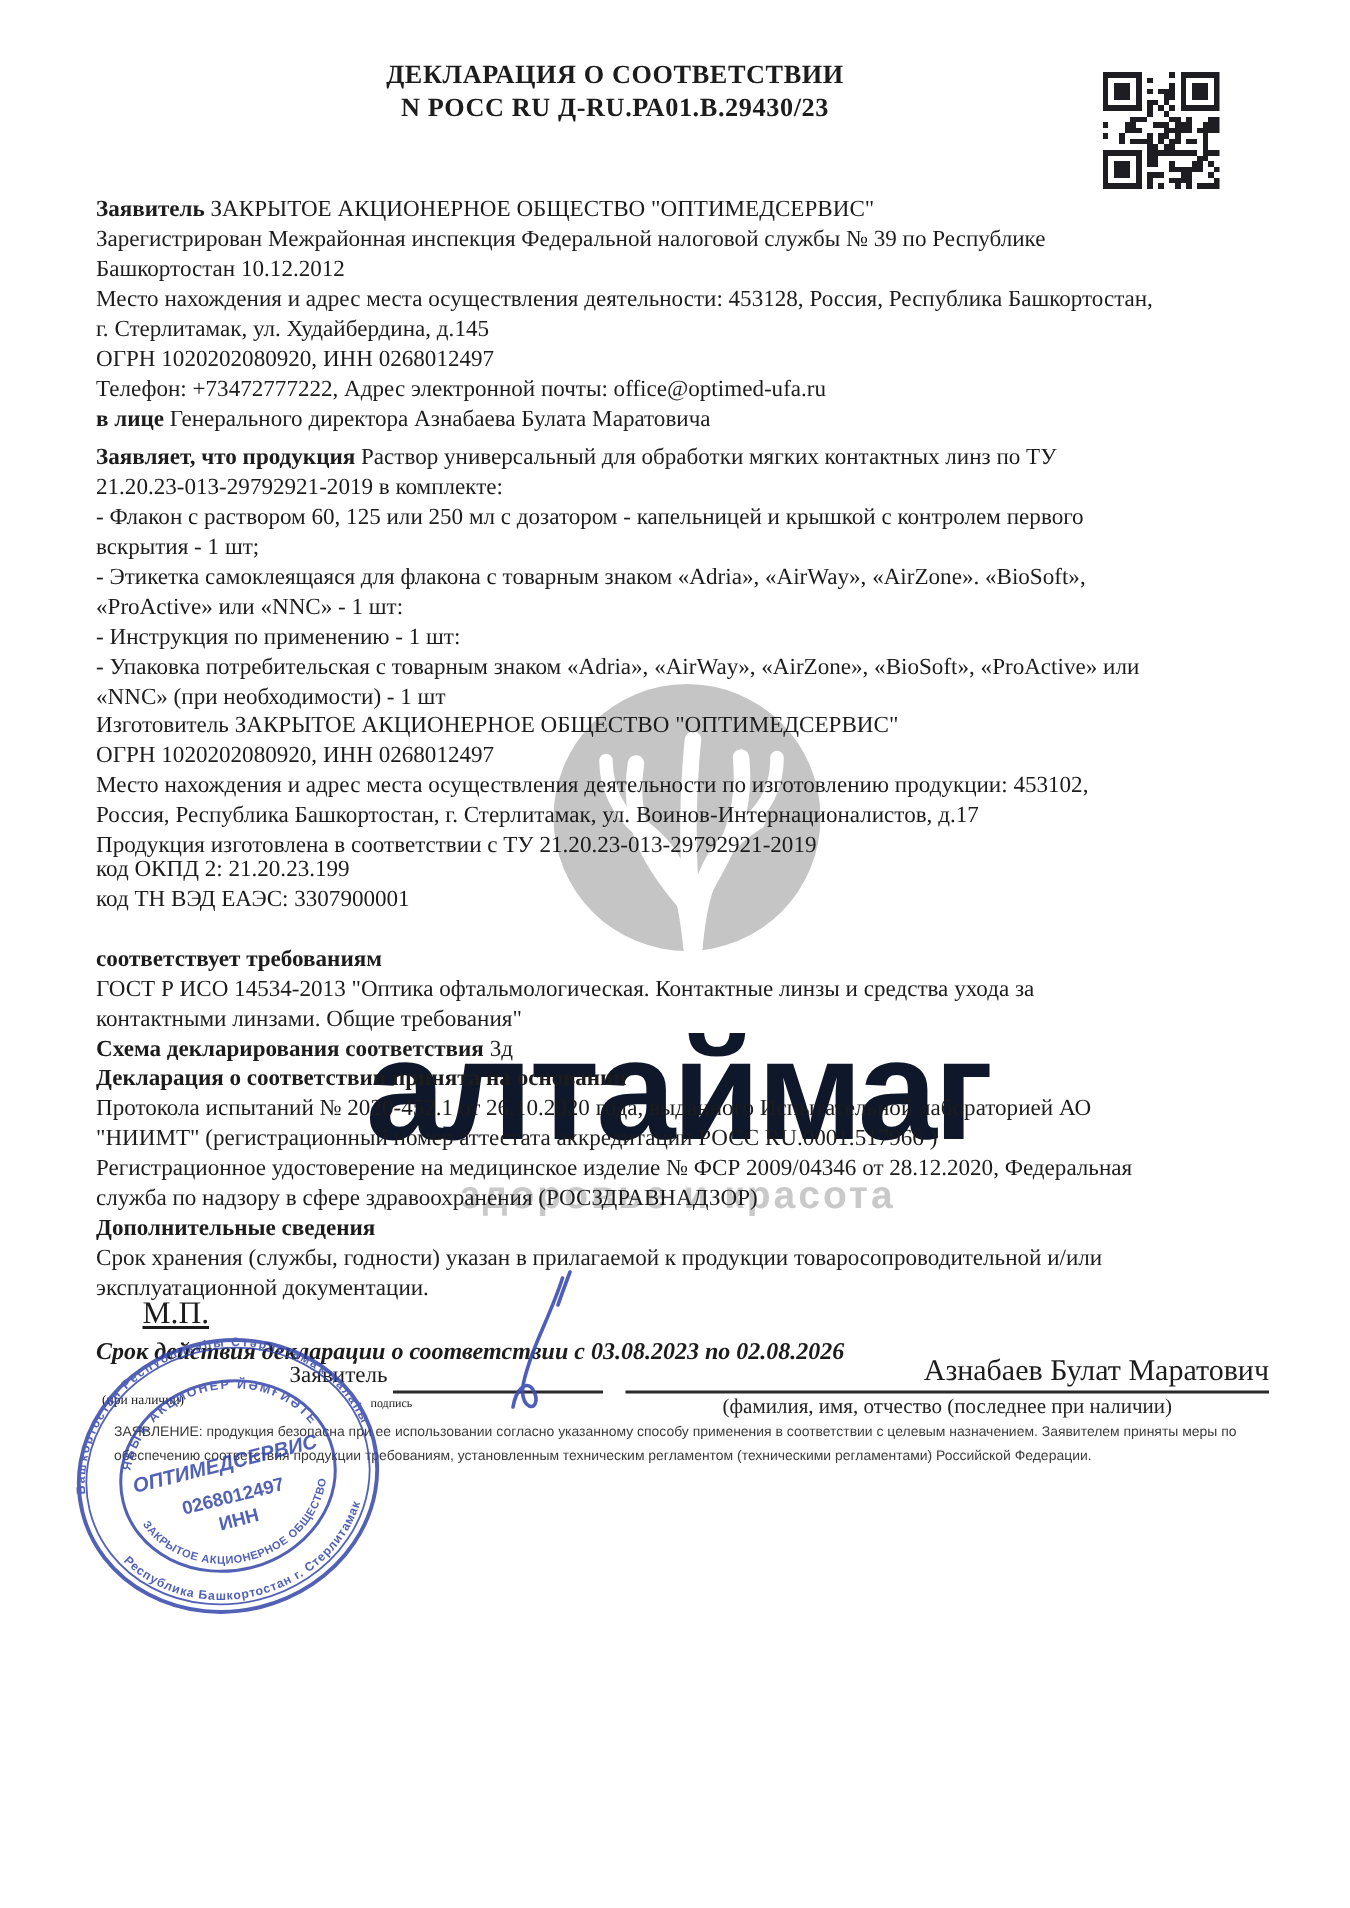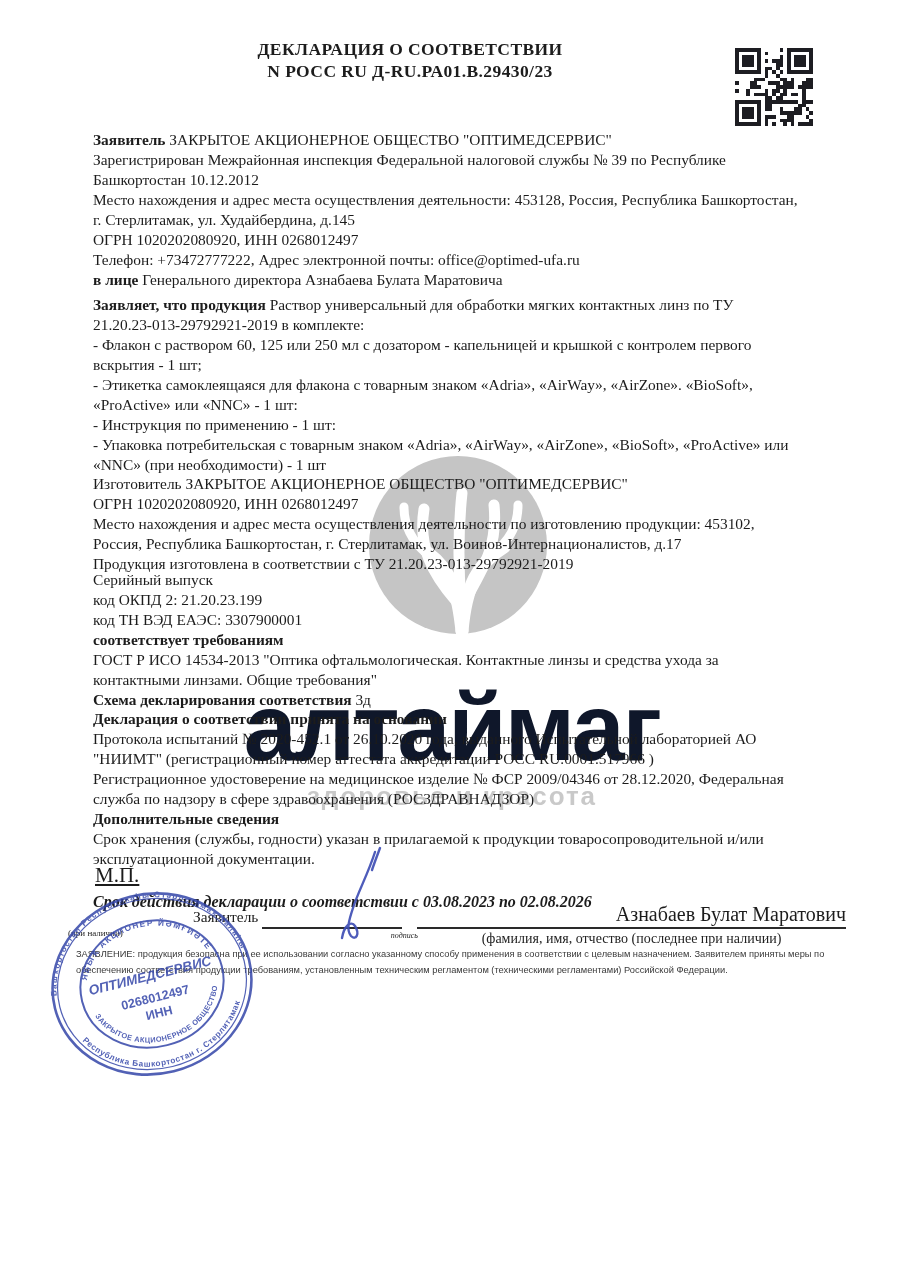--- a/index.html
+++ b/index.html
@@ -16,38 +16,38 @@
               font-family:"Liberation Sans",sans-serif;font-weight:bold;
               font-size:26px;color:#c9c9c9;letter-spacing:2px;white-space:nowrap;}
 
   
   .title{position:absolute;z-index:2;top:38px;left:50px;width:720px;text-align:center;
          font-weight:bold;font-size:17.5px;line-height:22px;letter-spacing:.4px;}
   .qr{position:absolute;z-index:2;left:735px;top:48px;}
 
   
   .doc-body{position:absolute;z-index:2;left:64px;top:0;width:795px;}
-  .para{position:absolute;left:0;width:795px;margin-left:29px;}
+  .para{position:absolute;left:0;width:795px;}
   .bline{font-size:15.4px;line-height:20px;white-space:nowrap;}
   .bline b{font-weight:bold;}
   #para-applicant{top:130px;} #para-product{top:295px;} #para-manufacturer{top:474px;}
   #para-serial{top:570px;}    #para-requirements{top:630px;} #para-basis{top:709px;}
   #para-additional{top:809px;}
   #para-validity{top:892px;font-style:italic;}
   #para-validity .bline{font-weight:bold;font-size:16px;}
 
   
   .sig{position:absolute;z-index:2;}
   .sig-mp{left:95px;top:863px;font-size:21px;text-decoration:underline;}
   .sig-mp-note{left:68px;top:928px;font-size:9px;}
   .sig-role{left:193px;top:908px;font-size:15.4px;}
   .sig-line{border-top:2px solid #2a2a2a;height:0;}
   .sig-line-left{left:262px;top:927px;width:140px;}
   .sig-line-right{left:417px;top:927px;width:429px;}
-  .sig-caption-left{left:278px;top:931px;width:140px;text-align:right;font-size:8px;color:#222;font-style:italic;}
+  .sig-caption-left{left:247px;top:931px;width:140px;text-align:left;font-size:8px;color:#222;}
   .sig-name{left:417px;top:903px;width:429px;text-align:right;font-size:20px;}
   .sig-caption-right{left:417px;top:931px;width:429px;text-align:center;font-size:14px;color:#222;}
   .sig-note{left:76px;top:946px;width:788px;z-index:2;
             font-family:"Liberation Sans",sans-serif;font-size:9.3px;line-height:16px;color:#3a3a3a;}
   .autograph{position:absolute;left:320px;top:840px;z-index:3;}
 
   
   .stamp{position:absolute;left:36px;top:886px;z-index:4;opacity:.84;}
   .stamp text{font-family:"Liberation Sans",sans-serif;font-weight:bold;}
 </style>
@@ -102,21 +102,20 @@
         <div class="bline">«NNC» (при необходимости) - 1 шт</div>
       </div>
       <div class="para" id="para-manufacturer">
         <div class="bline">Изготовитель ЗАКРЫТОЕ АКЦИОНЕРНОЕ ОБЩЕСТВО "ОПТИМЕДСЕРВИС"</div>
         <div class="bline">ОГРН 1020202080920, ИНН 0268012497</div>
         <div class="bline">Место нахождения и адрес места осуществления деятельности по изготовлению продукции: 453102,</div>
         <div class="bline">Россия, Республика Башкортостан, г. Стерлитамак, ул. Воинов-Интернационалистов, д.17</div>
         <div class="bline">Продукция изготовлена в соответствии с ТУ 21.20.23-013-29792921-2019</div>
       </div>
       <div class="para" id="para-serial">
-        <div class="bline">Серийный выпуск</div>
         <div class="bline">код ОКПД 2: 21.20.23.199</div>
         <div class="bline">код ТН ВЭД ЕАЭС: 3307900001</div>
       </div>
       <div class="para" id="para-requirements">
         <div class="bline"><b>соответствует требованиям</b></div>
         <div class="bline">ГОСТ Р ИСО 14534-2013 "Оптика офтальмологическая. Контактные линзы и средства ухода за</div>
         <div class="bline">контактными линзами. Общие требования"</div>
         <div class="bline"><b>Схема декларирования соответствия</b> 3д</div>
       </div>
       <div class="para" id="para-basis">

